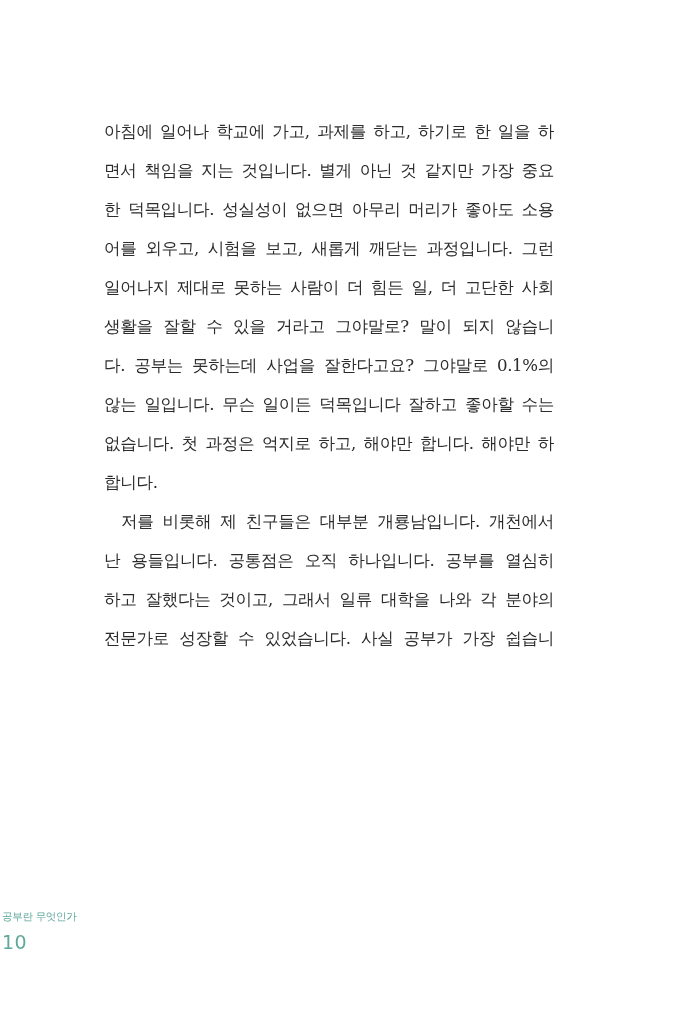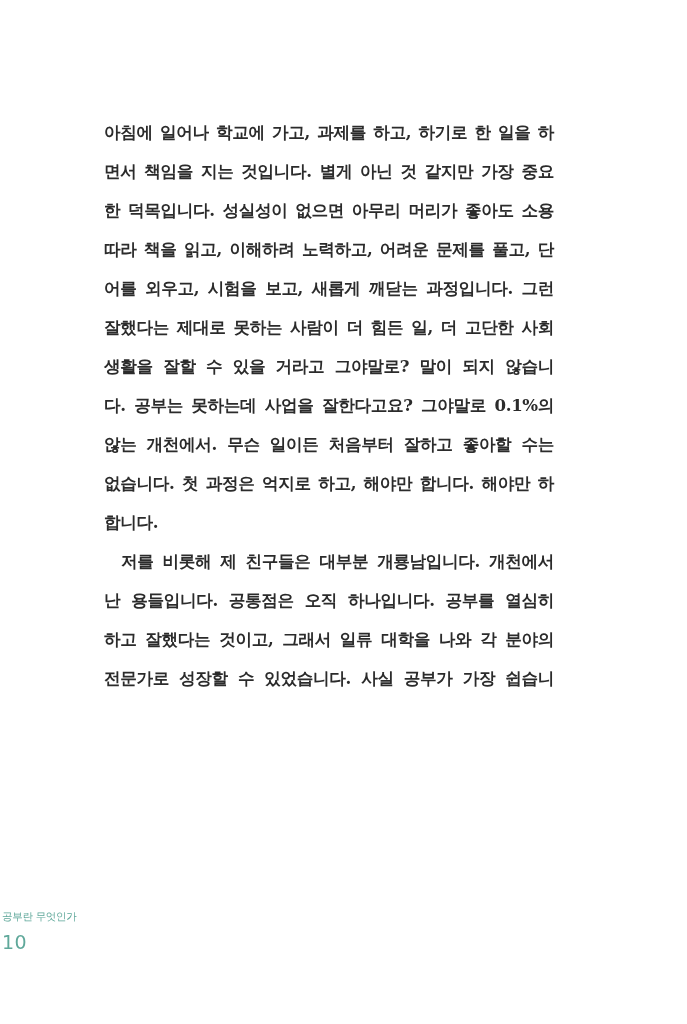--- a/index.html
+++ b/index.html
@@ -19,21 +19,20 @@
       position: absolute;
       left: 0; top: 0;
       width: 687px; height: 1024px;
       background: #ffffff;
     }
     .text-block {
       position: absolute;
       left: 104px;
       top: 116px;
       width: 450px;
-      font-weight: bold;
     }
     .line {
       display: block;
       height: 39px;
       line-height: 32px;
       font-size: 16.6px;
       letter-spacing: -0.35px;
       white-space: nowrap;
       text-align: justify;
       text-align-last: justify;
@@ -66,26 +65,25 @@
     }
   </style>
 </head>
 <body>
 
 <div class="page">
   <div class="text-block">
     <span class="line">아침에 일어나 학교에 가고, 과제를 하고, 하기로 한 일을 하</span>
     <span class="line">면서 책임을 지는 것입니다. 별게 아닌 것 같지만 가장 중요</span>
     <span class="line">한 덕목입니다. 성실성이 없으면 아무리 머리가 좋아도 소용</span>
-    <span class="line">따라 책을 읽고, 이해하려 노력하고, 어려운 문제를 풀고, 단</span>
     <span class="line">어를 외우고, 시험을 보고, 새롭게 깨닫는 과정입니다. 그런</span>
-    <span class="line">잘했다는 제대로 못하는 사람이 더 힘든 일, 더 고단한 사회</span>
+    <span class="line">일어나지 제대로 못하는 사람이 더 힘든 일, 더 고단한 사회</span>
     <span class="line">생활을 잘할 수 있을 거라고 그야말로? 말이 되지 않습니</span>
     <span class="line">다. 공부는 못하는데 사업을 잘한다고요? 그야말로 0.1%의</span>
-    <span class="line">않는 개천에서. 무슨 일이든 처음부터 잘하고 좋아할 수는</span>
+    <span class="line">않는 일입니다. 무슨 일이든 덕목입니다 잘하고 좋아할 수는</span>
     <span class="line">없습니다. 첫 과정은 억지로 하고, 해야만 합니다. 해야만 하</span>
     <span class="line last">합니다.</span>
     <span class="line indent">저를 비롯해 제 친구들은 대부분 개룡남입니다. 개천에서</span>
     <span class="line">난 용들입니다. 공통점은 오직 하나입니다. 공부를 열심히</span>
     <span class="line">하고 잘했다는 것이고, 그래서 일류 대학을 나와 각 분야의</span>
     <span class="line">전문가로 성장할 수 있었습니다. 사실 공부가 가장 쉽습니</span>
   </div>
 
   <div class="footer footer-title">공부란 무엇인가</div>
   <div class="footer page-number">10</div>

